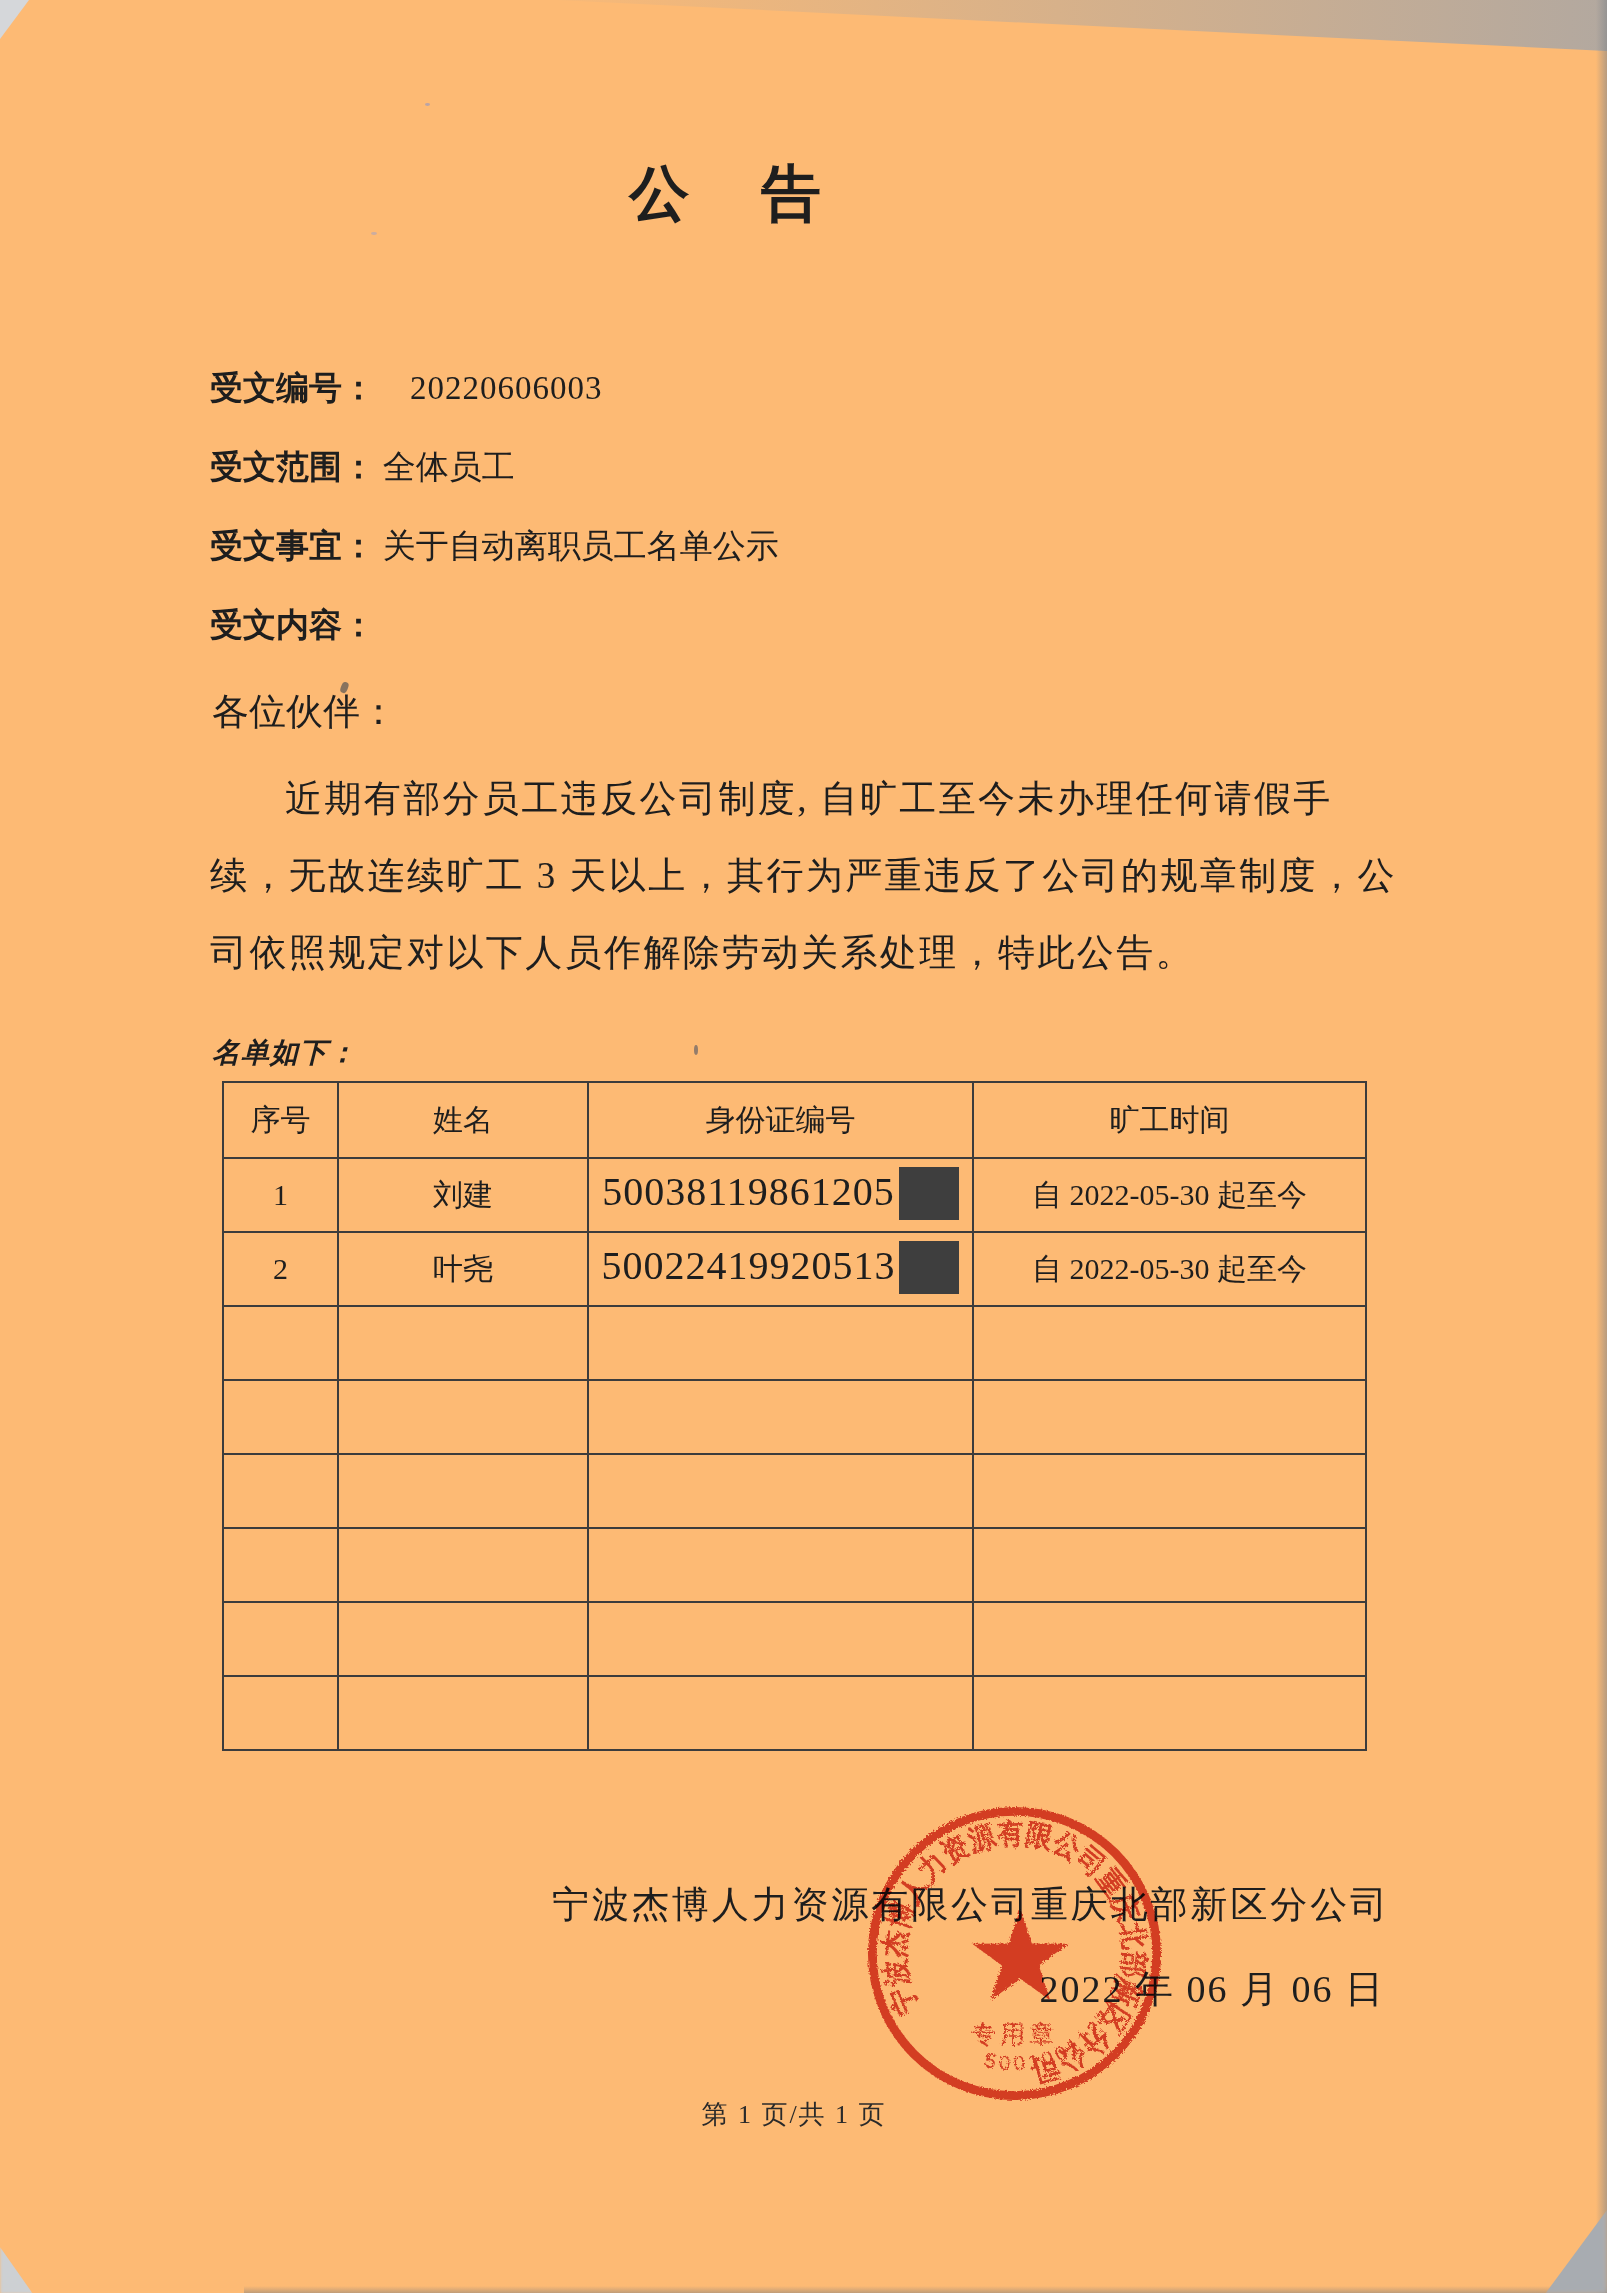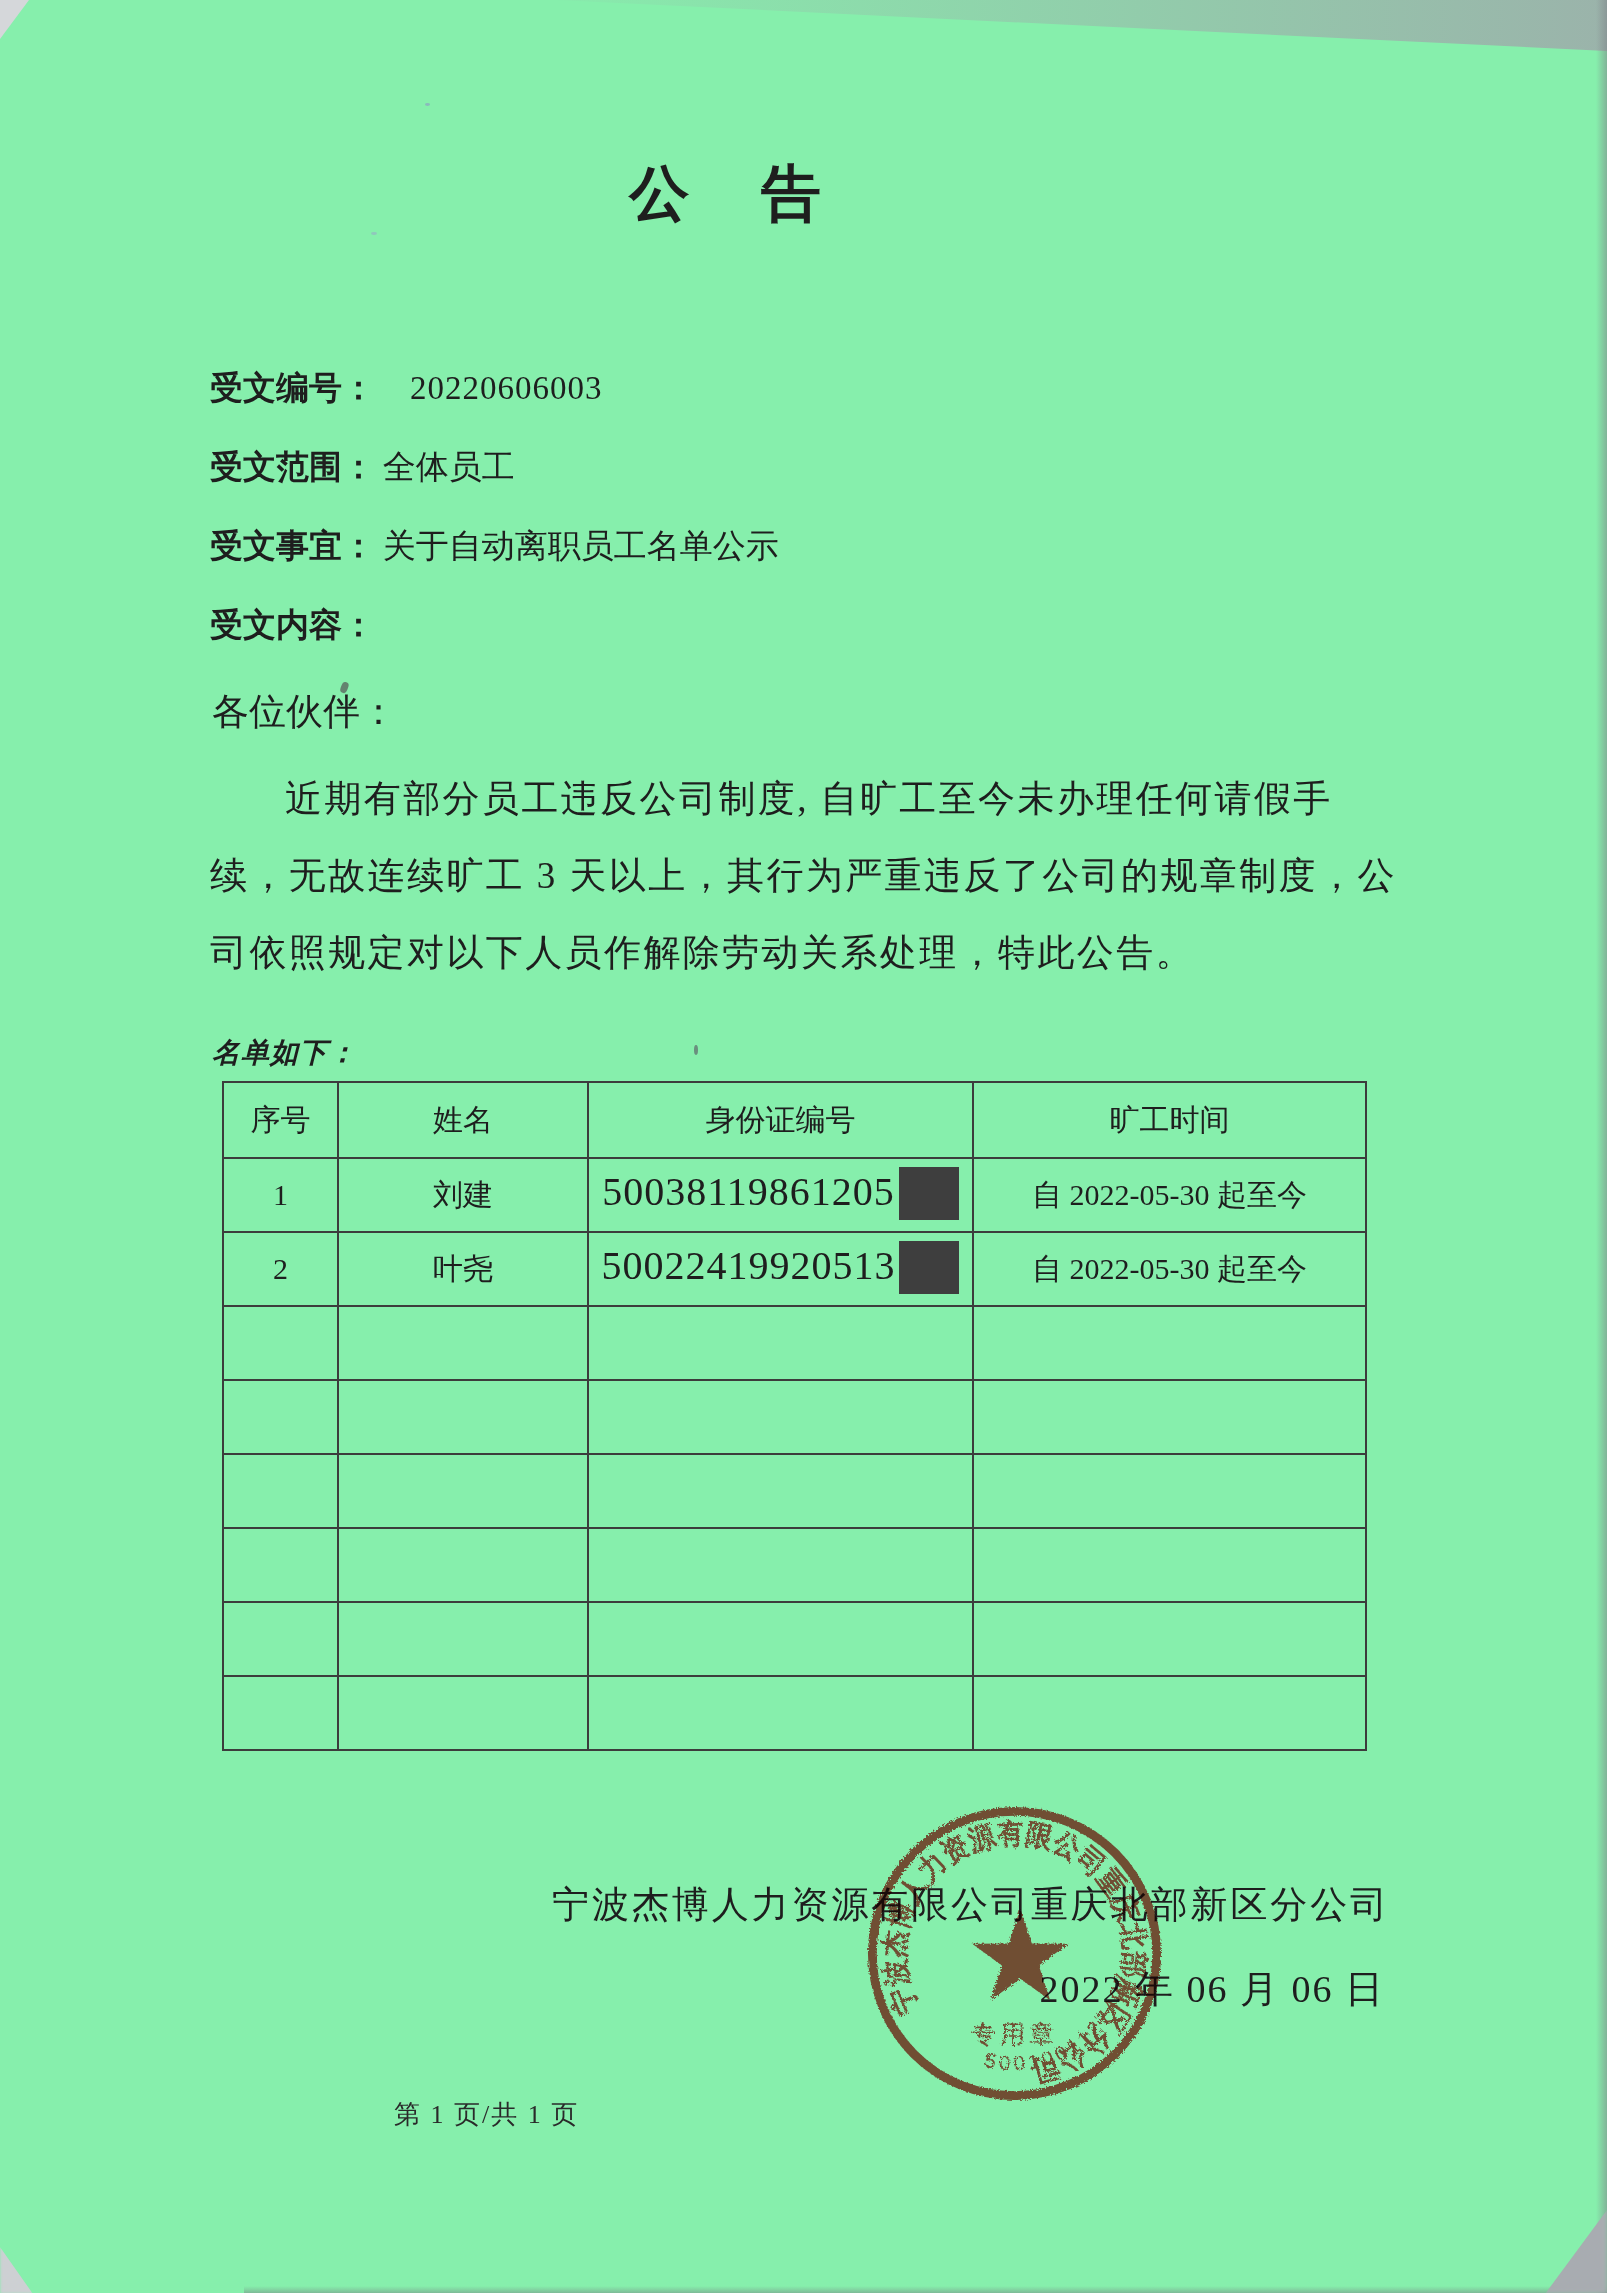--- a/index.html
+++ b/index.html
@@ -1,18 +1,18 @@
 <!DOCTYPE html>
 <html><head>
 <meta charset="utf-8">
 <style>
   html,body{margin:0;padding:0;background:#ffffff;}
   .page{
     position:relative;width:1607px;height:2294px;overflow:hidden;
-    background:#86efac;color:#1e1e1e;
+    background:#fdba74;color:#1e1e1e;
     font-family:"Liberation Serif","DejaVu Serif",serif;
   }
 
   
   .title{
     position:absolute;top:154px;left:533px;width:390px;text-align:center;
     font-size:60px;font-weight:700;letter-spacing:5.9px;white-space:nowrap;
   }
   .field{position:absolute;left:210px;font-size:33px;white-space:nowrap;}
   .field .label{font-weight:700;}
@@ -46,21 +46,21 @@
   .col-no{width:115px}.col-name{width:250px}.col-id{width:385px}.col-period{width:393px}
   .id-cell{font-size:40px;letter-spacing:1px;white-space:nowrap;}
   .redact{
     display:inline-block;width:60px;height:53px;background:#3e3e3e;
     vertical-align:middle;margin-left:3.9px;transform:translateY(-2px);
   }
 
   
   .sig-company{position:absolute;top:1880px;right:217px;font-size:37px;letter-spacing:2.9px;white-space:nowrap;}
   .sig-date{position:absolute;top:1964px;right:222px;font-size:38px;letter-spacing:2px;white-space:nowrap;}
-  .footer{position:absolute;top:2097px;left:394px;width:800px;
+  .footer{position:absolute;top:2097px;left:394px;width:800px;text-align:center;
     font-size:26px;letter-spacing:2px;color:#2a2a2a;}
 
   
   .stamp{
     position:absolute;left:847px;top:1786px;width:335px;height:335px;
     mix-blend-mode:multiply;opacity:.88;color:#cf3a30;
   }
   .stamp svg{display:block;width:100%;height:100%;}
 
   

